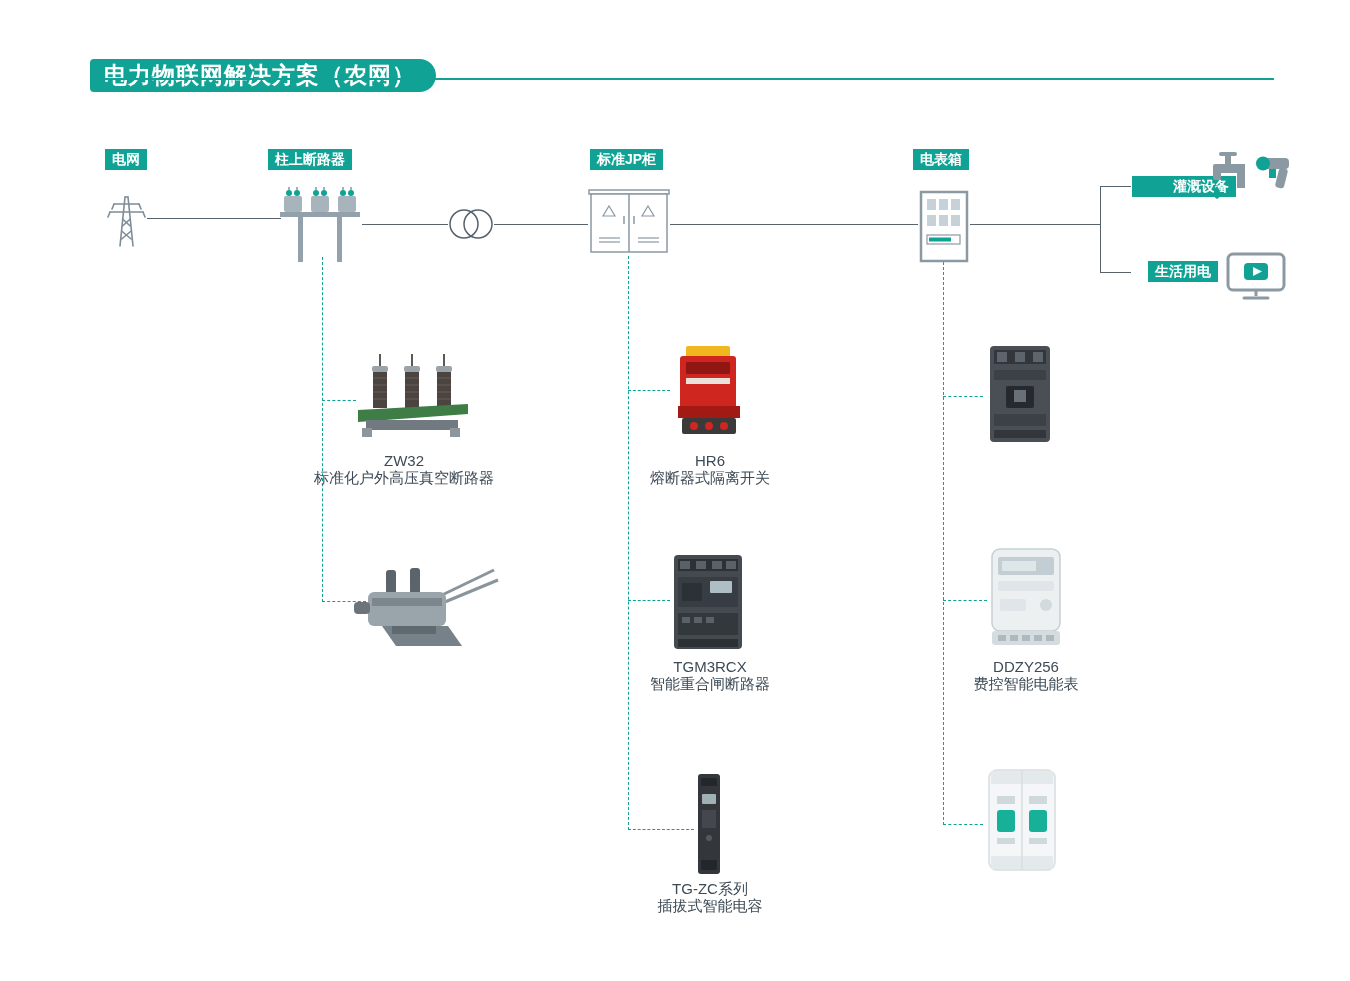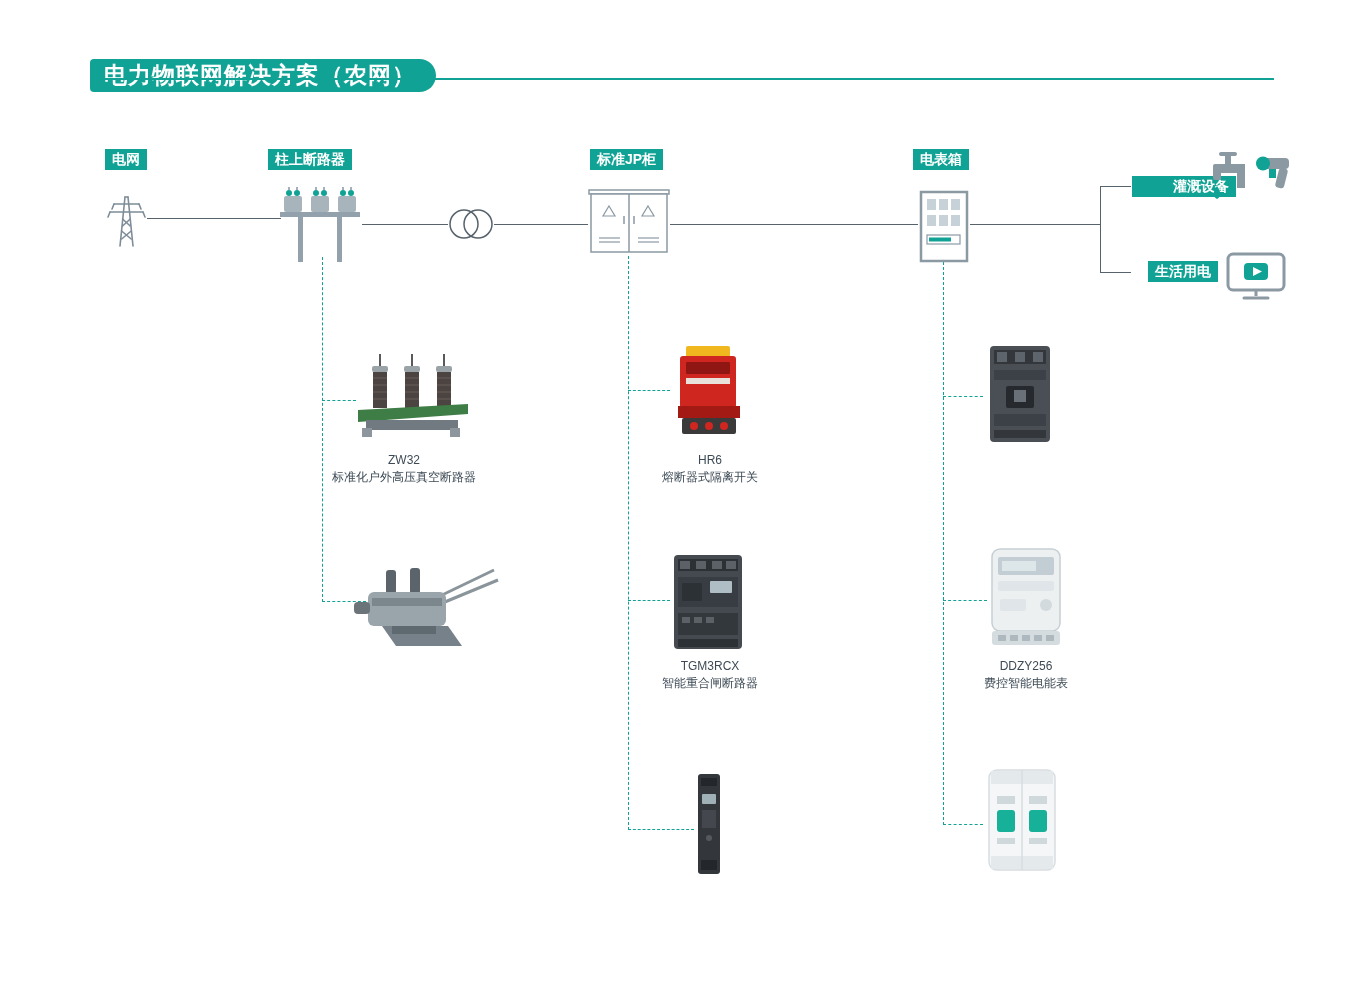--- a/index.html
+++ b/index.html
@@ -17,21 +17,21 @@
     font-weight:bold; line-height:21px; padding:0 7px; white-space:nowrap; }
 
   .hline { position:absolute; height:0; border-top:1px solid var(--linegray); }
   .vline { position:absolute; width:0; border-left:1px solid var(--linegray); }
   .dhline { position:absolute; height:0; border-top:1.5px dashed var(--accent); }
   .dvline { position:absolute; width:0; border-left:1.5px dashed var(--accent); }
 
   .icon-abs { position:absolute; }
 
   .product { position:absolute; }
-  .product-label { position:absolute; text-align:center; color:var(--textdark); font-size:12px; line-height:17px; }
+  .product-label { position:absolute; text-align:center; color:var(--textdark); font-size:15px; line-height:17px; }
   .product-label .model { display:block; }
   .product-label .pname { display:block; }
 </style>
 </head>
 <body>
 
 <div class="canvas">
 
   <div class="title-pill">电力物联网解决方案（农网）</div>
   <div class="title-rule"></div>
@@ -336,18 +336,22 @@
     <span class="pname">标准化户外高压真空断路器</span>
   </div>
   <div class="product-label" style="left:600px;top:452px;width:220px;">
     <span class="model">HR6</span>
     <span class="pname">熔断器式隔离开关</span>
   </div>
   <div class="product-label" style="left:600px;top:658px;width:220px;">
     <span class="model">TGM3RCX</span>
     <span class="pname">智能重合闸断路器</span>
   </div>
+  <div class="product-label" style="left:600px;top:880px;width:220px;">
+    <span class="model">TG-ZC系列</span>
+    <span class="pname">插拔式智能电容</span>
+  </div>
   <div class="product-label" style="left:916px;top:658px;width:220px;">
     <span class="model">DDZY256</span>
     <span class="pname">费控智能电能表</span>
   </div>
 
 </div>
 
 </body></html>

